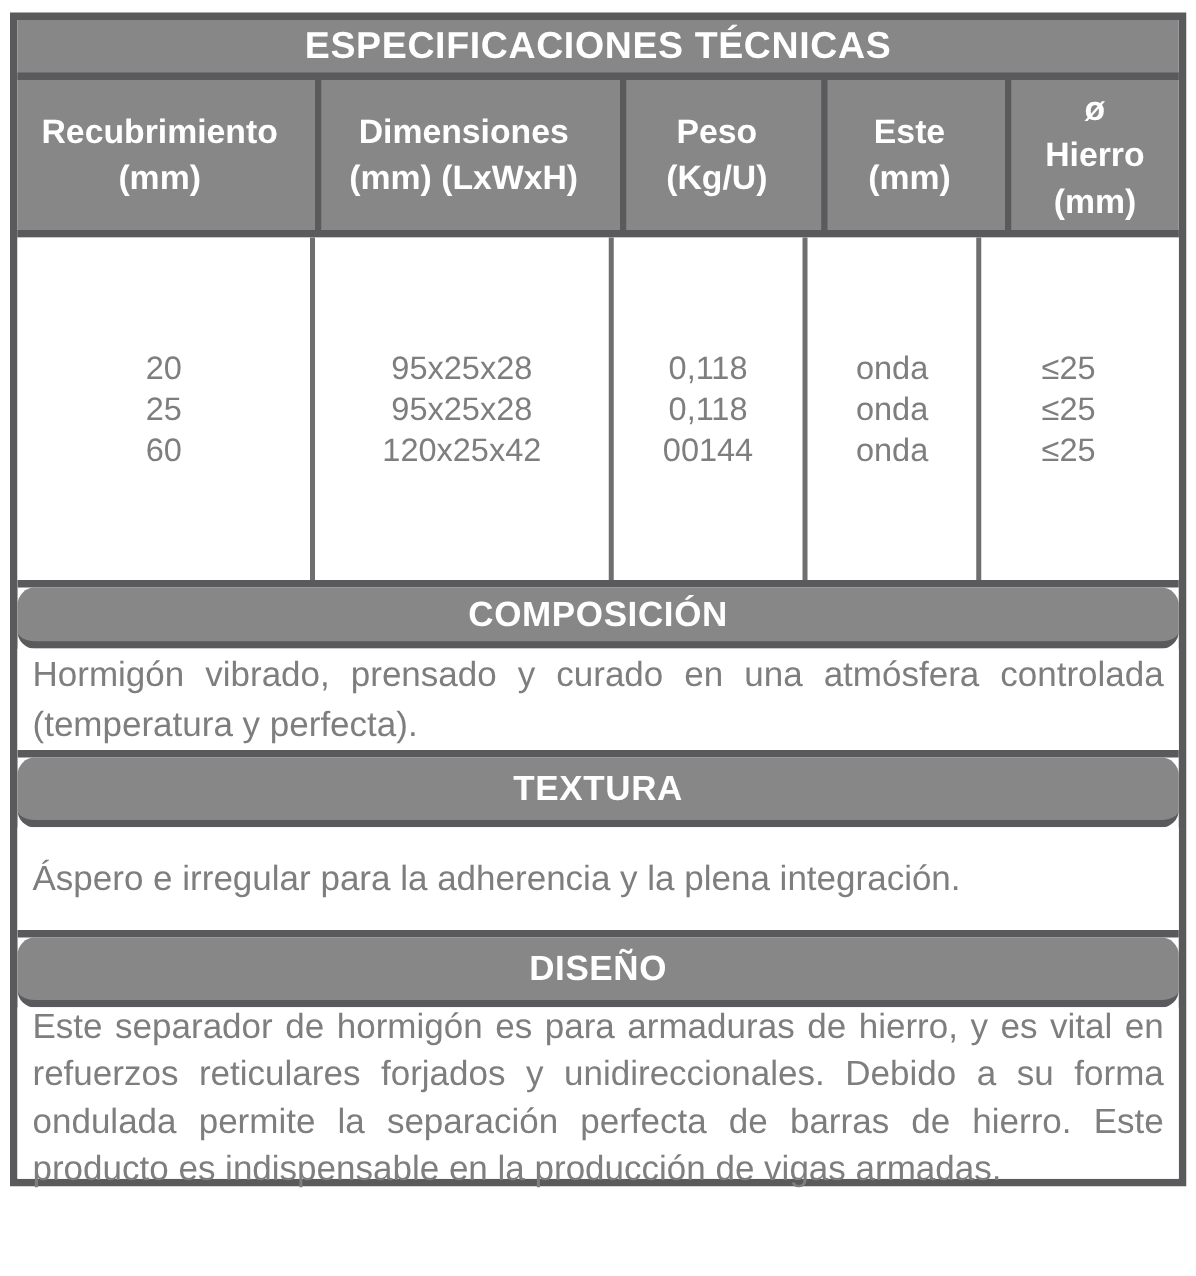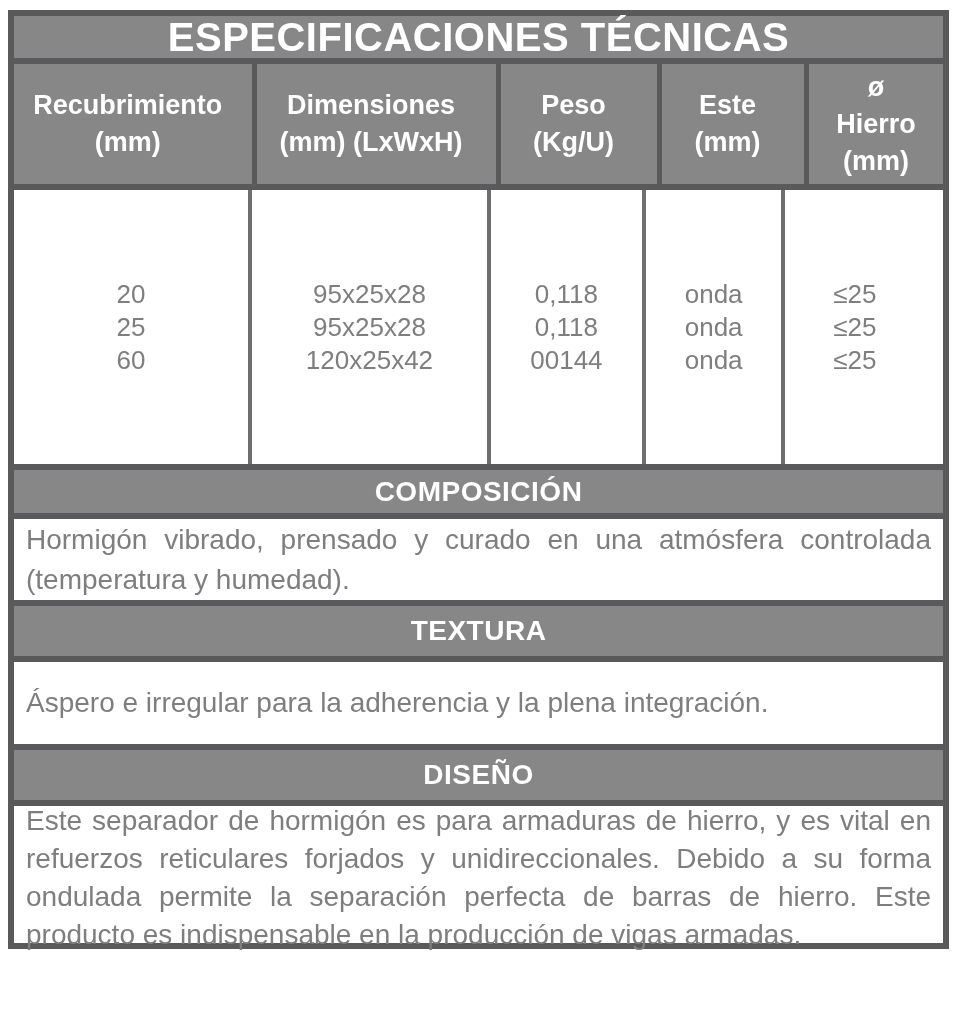--- a/index.html
+++ b/index.html
@@ -22,22 +22,22 @@
     width:941px;
   }
   .bar{
     background:var(--header-bg);
     color:var(--header-text);
     font-weight:bold;
     display:flex;align-items:center;justify-content:center;
     border-bottom:6px solid var(--border-dark);
     text-align:center;
   }
-  .title-bar{height:48px;font-size:40px;letter-spacing:0.5px;}
-  .section-bar{font-size:28px;letter-spacing:0.5px;}
+  .title-bar{height:48px;font-size:30px;letter-spacing:0.5px;}
+  .section-bar{font-size:28px;letter-spacing:0.5px;border-radius:14px;}
   .h-comp-head{height:49px;}
   .h-text-head{height:56px;}
   .h-dis-head{height:56px;}
   .header-row{
     display:flex;
     background:var(--header-bg);
     height:126px;
     border-bottom:6px solid var(--border-dark);
     gap:11px;
   }
@@ -126,21 +126,21 @@
     </div>
     <div class="dcol c5">
       <span>≤25</span>
       <span>≤25</span>
       <span>≤25</span>
     </div>
   </div>
 
   <div class="bar section-bar h-comp-head">COMPOSICIÓN</div>
   <div class="section-body h-comp-body">
-    <div>Hormigón vibrado, prensado y curado en una atmósfera controlada (temperatura y humedad).</div>
+    <div>Hormigón vibrado, prensado y curado en una atmósfera controlada (temperatura y perfecta).</div>
   </div>
 
   <div class="bar section-bar h-text-head">TEXTURA</div>
   <div class="section-body h-text-body">
     <div>Áspero e irregular para la adherencia y la plena integración.</div>
   </div>
 
   <div class="bar section-bar h-dis-head">DISEÑO</div>
   <div class="section-body h-dis-body">
     <div>Este separador de hormigón es para armaduras de hierro, y es vital en refuerzos reticulares forjados y unidireccionales. Debido a su forma ondulada permite la separación perfecta de barras de hierro. Este producto es indispensable en la producción de vigas armadas.</div>

